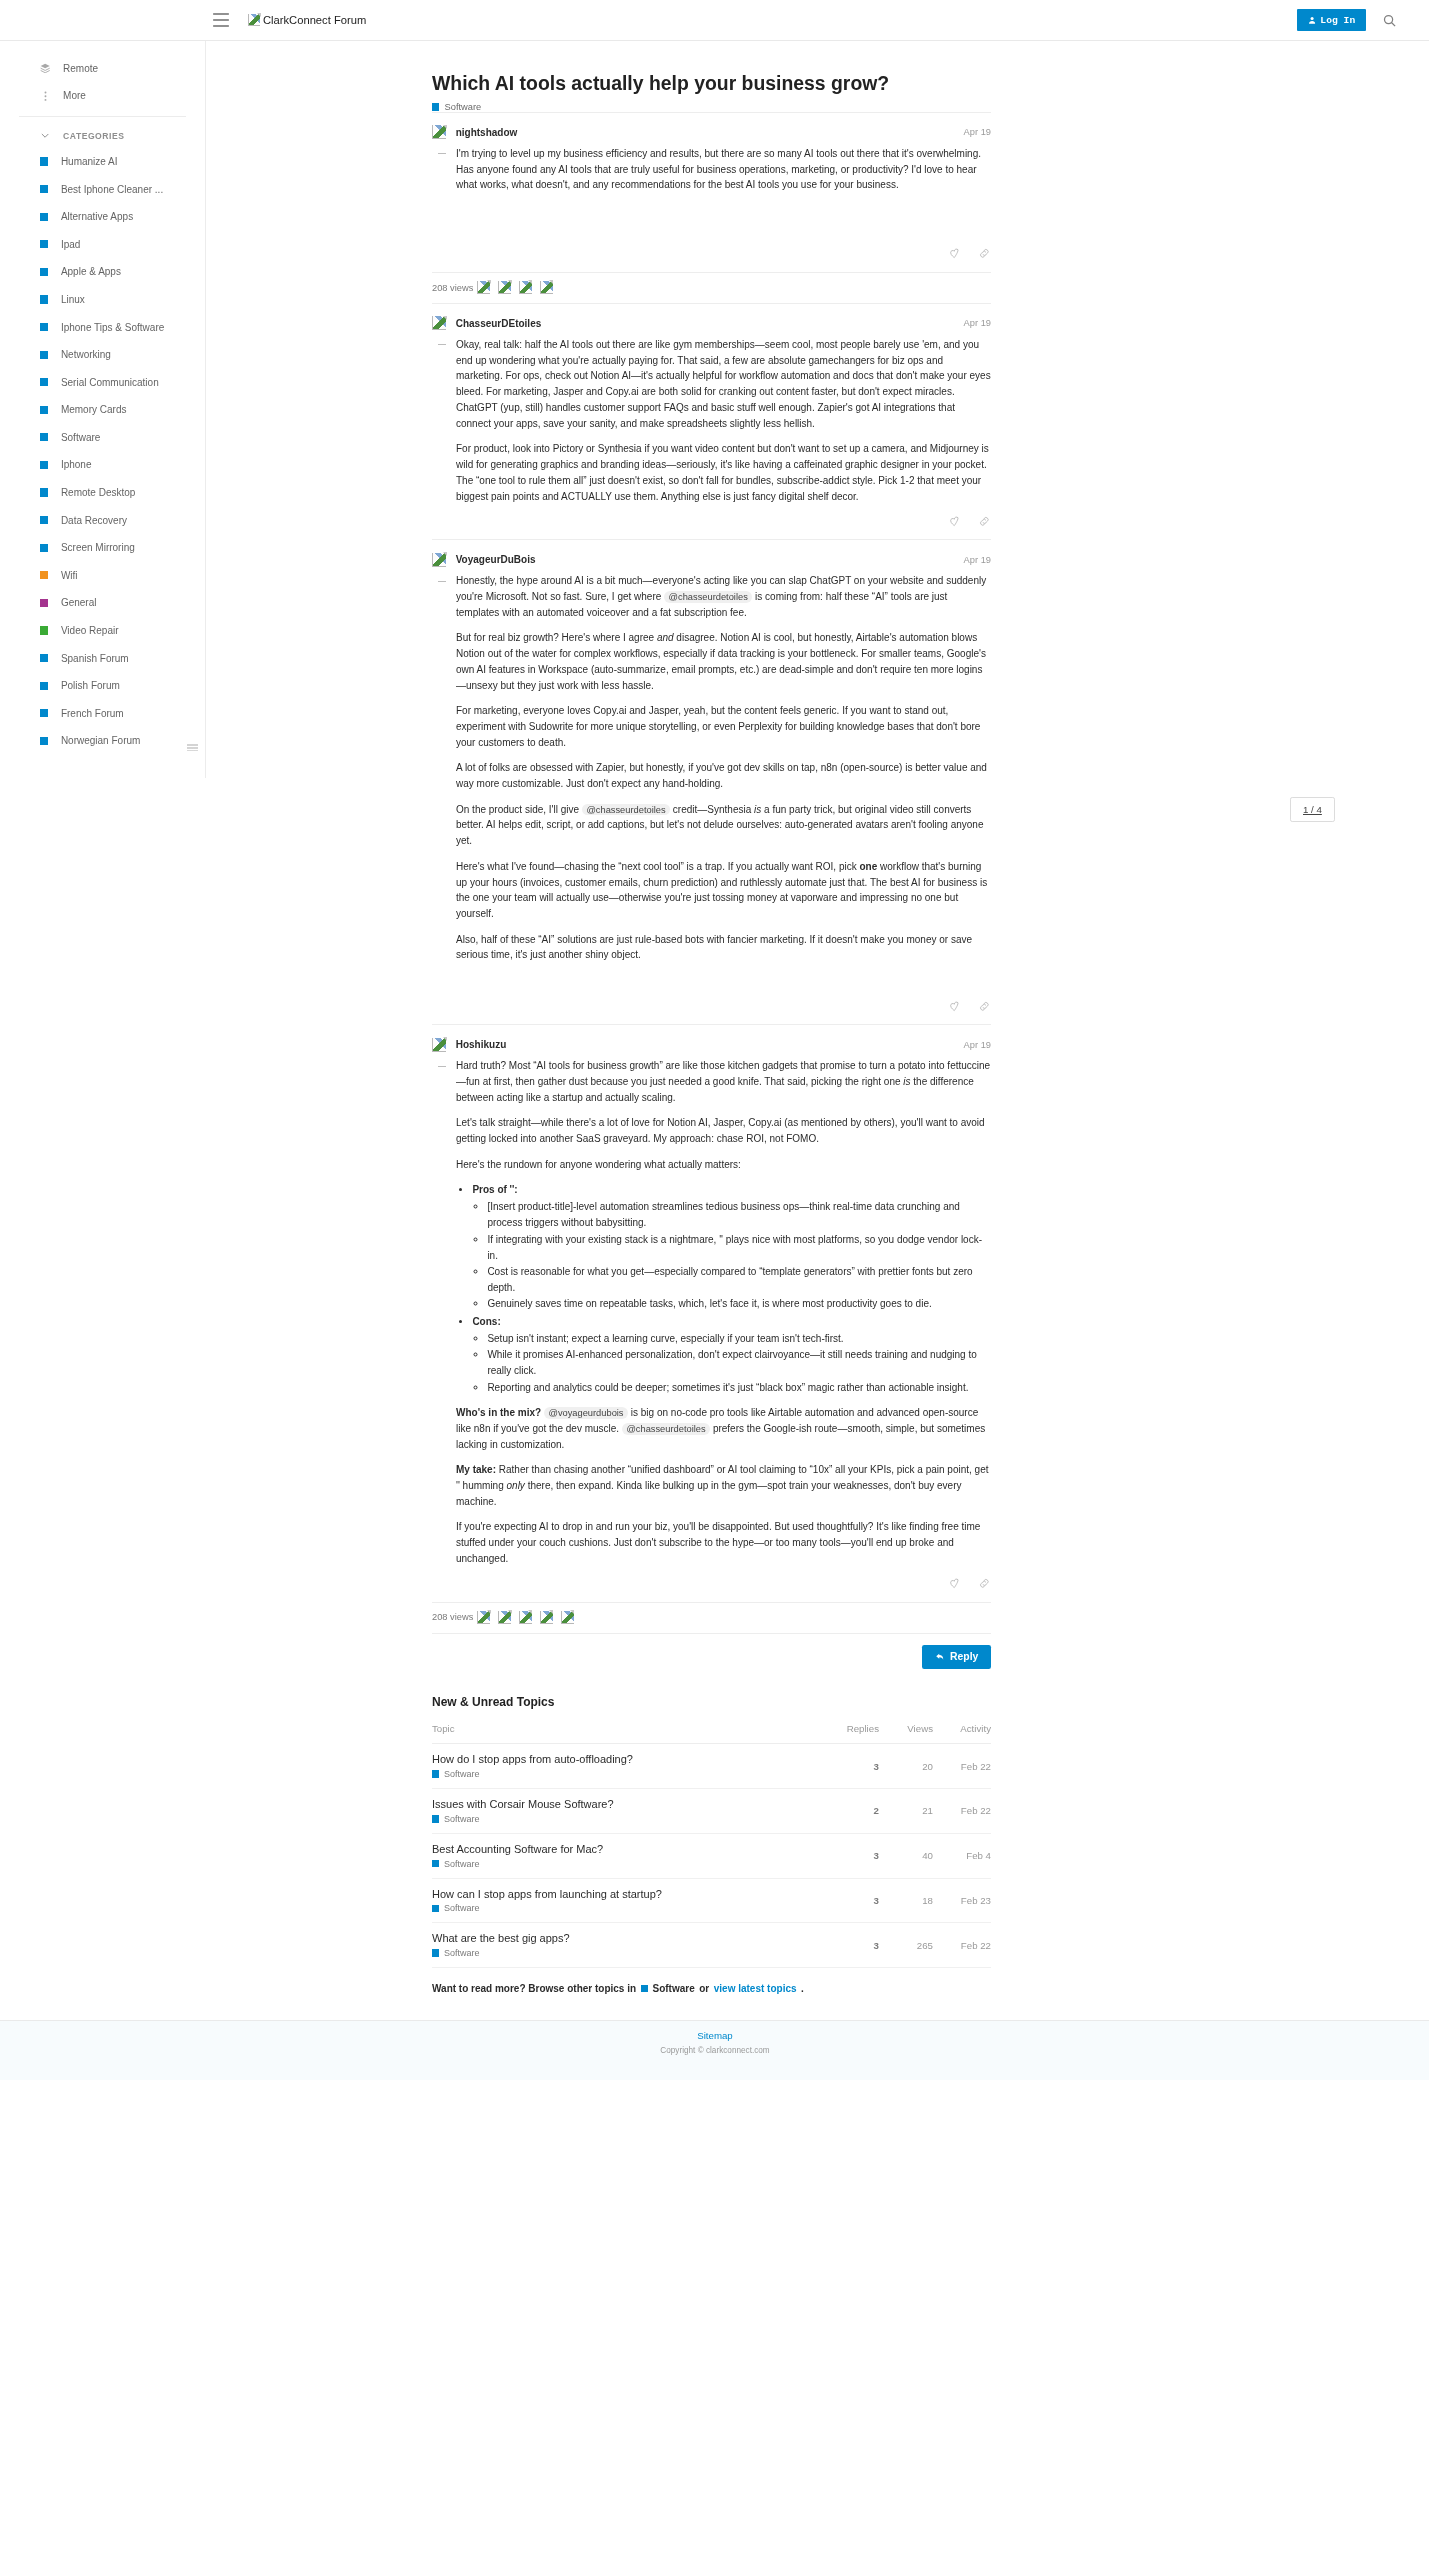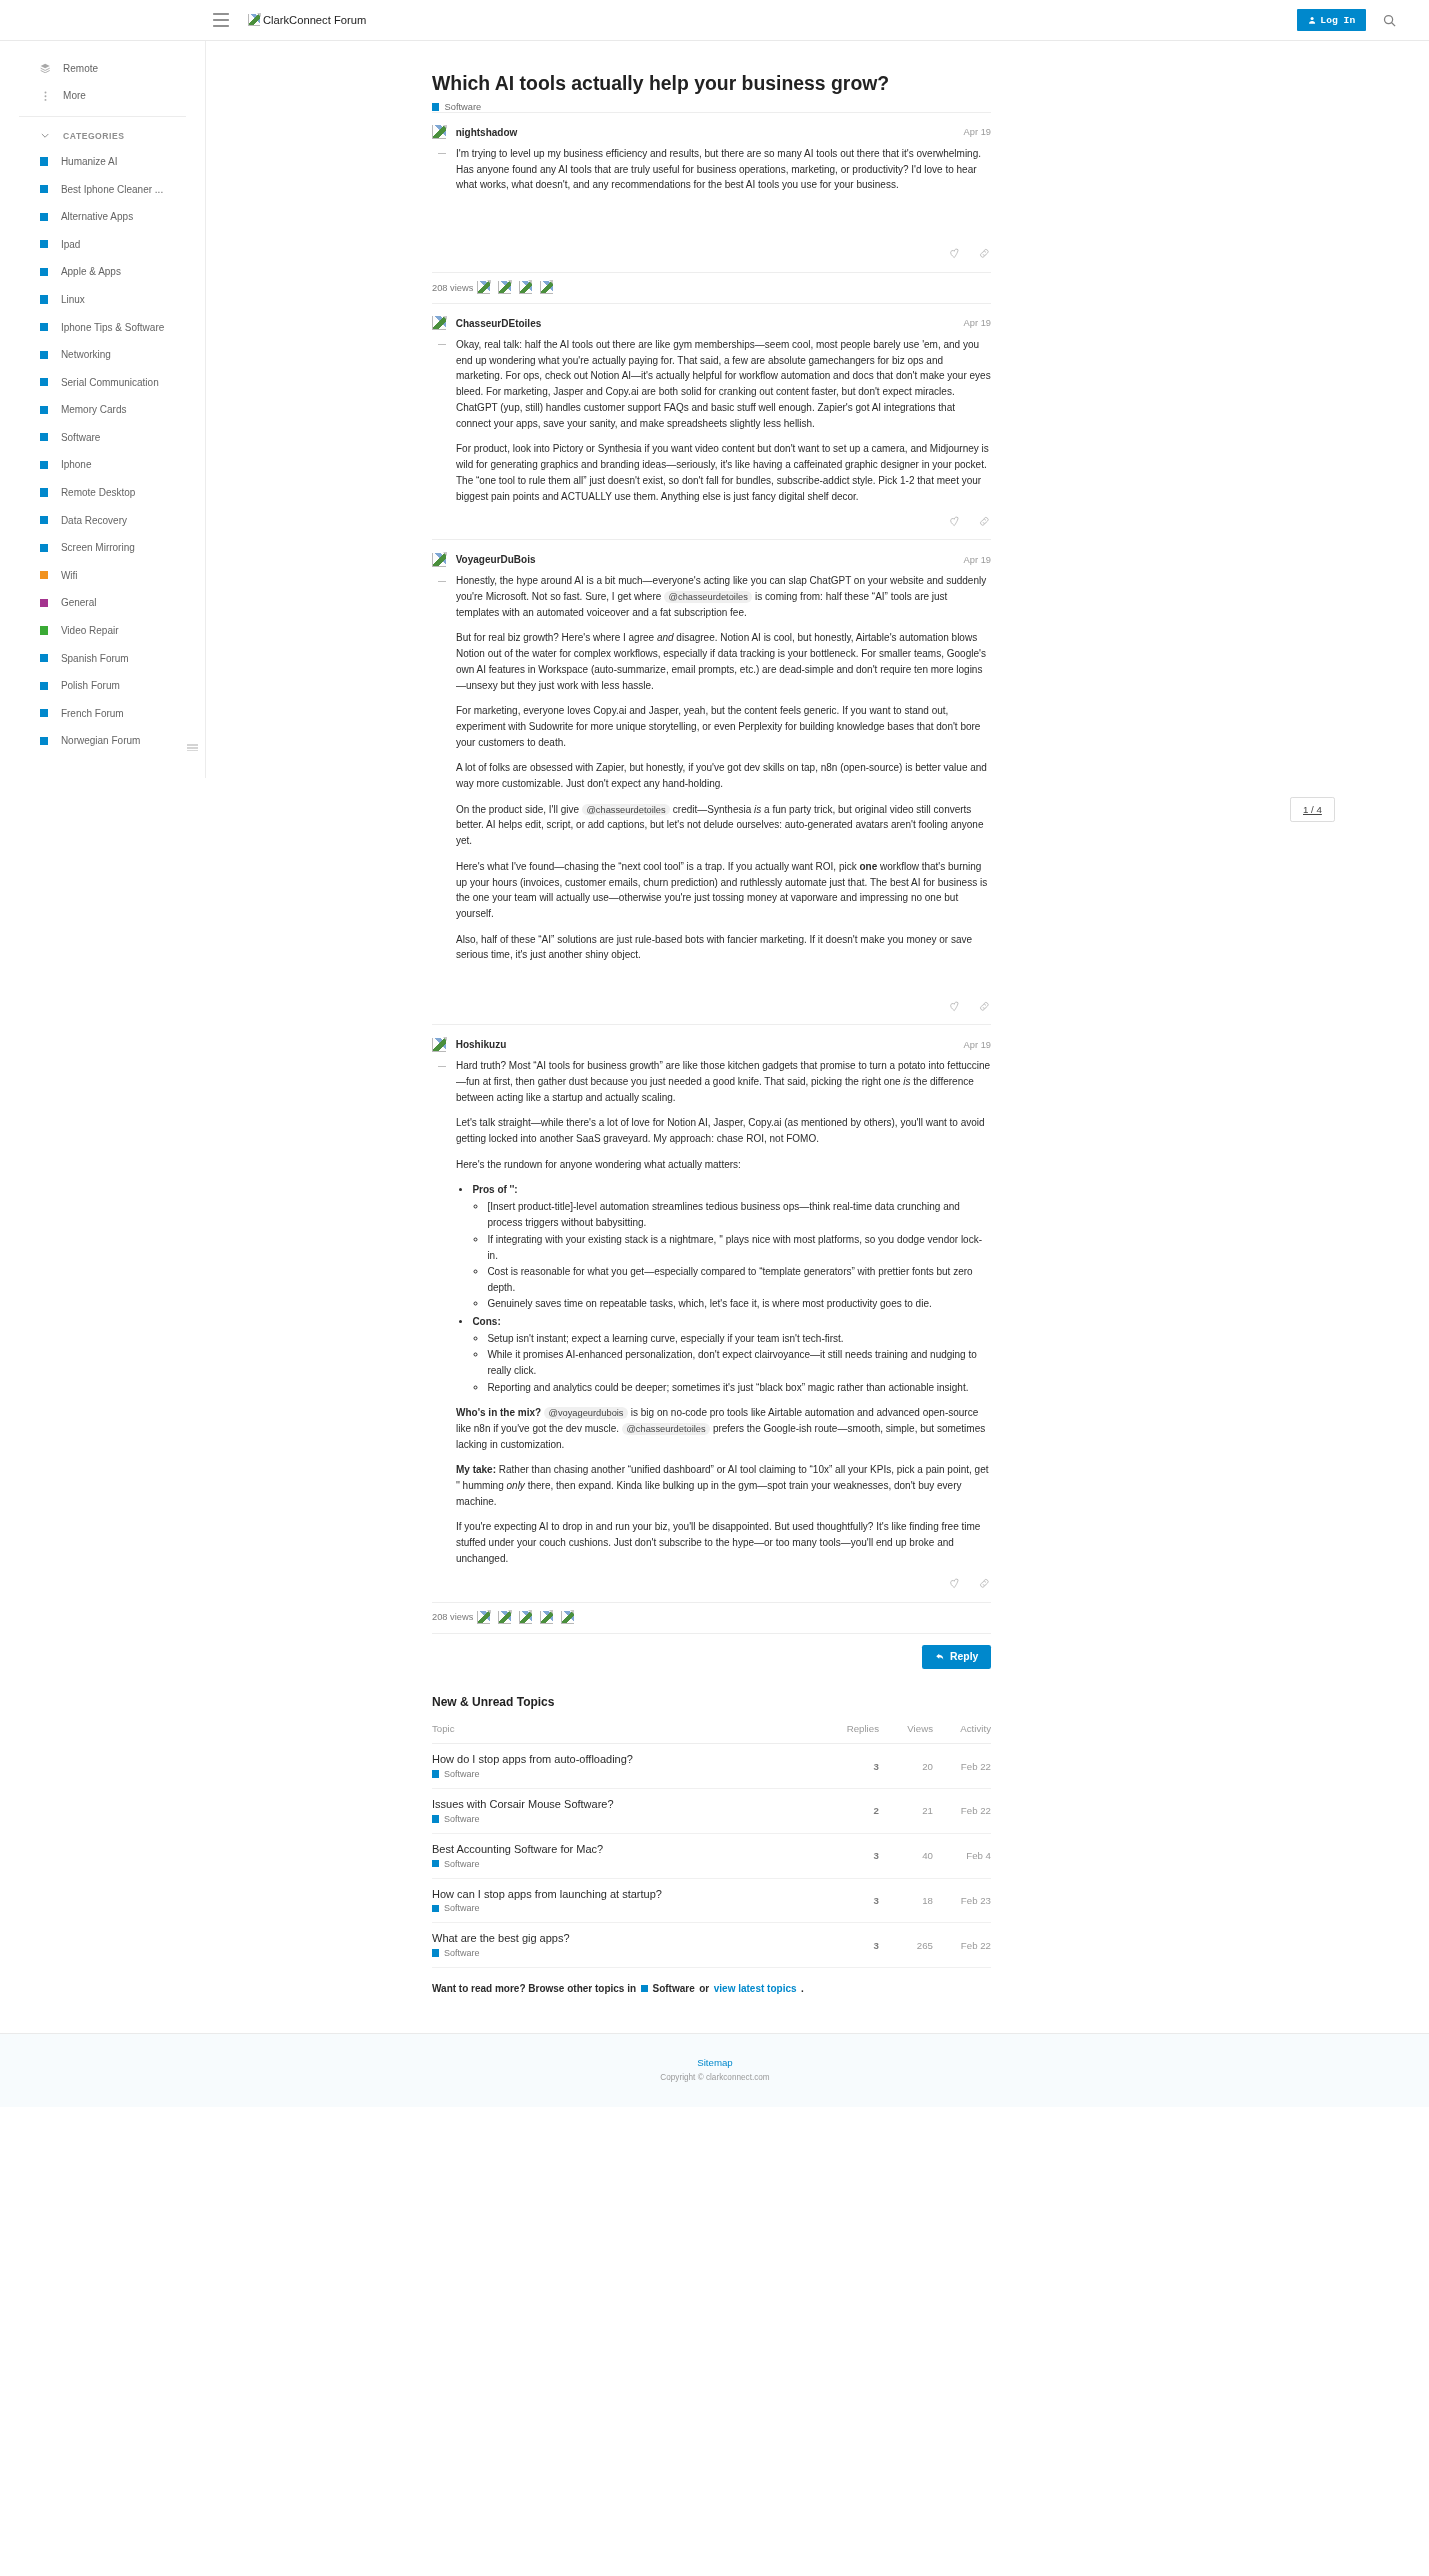--- a/index.html
+++ b/index.html
@@ -255,22 +255,22 @@
   }
   .readmore b { font-weight: bold; }
   .readmore .lnk { color: #0088cc; cursor: pointer; }
   .readmore .inline-cat { display: inline-flex; align-items: center; gap: 4.5px; cursor: pointer; }
 
   
   .footer {
     background: #f7fbfd;
     border-top: 0.7px solid #eaeaea;
     text-align: center;
-    padding: 23px 0 25px 0;
-    margin-top: 20px;
+    padding: 9px 0 25px 0;
+    margin-top: 7px;
   }
   .footer .sitemap { font-size: 9.7px; color: #0088cc; cursor: pointer; }
   .footer .copy { font-size: 8.2px; color: #9a9a9a; margin-top: 4.5px; }
 </style>
 </head>
 <body>
 
 <div class="header">
   <div class="hamburger">
     <span></span>

